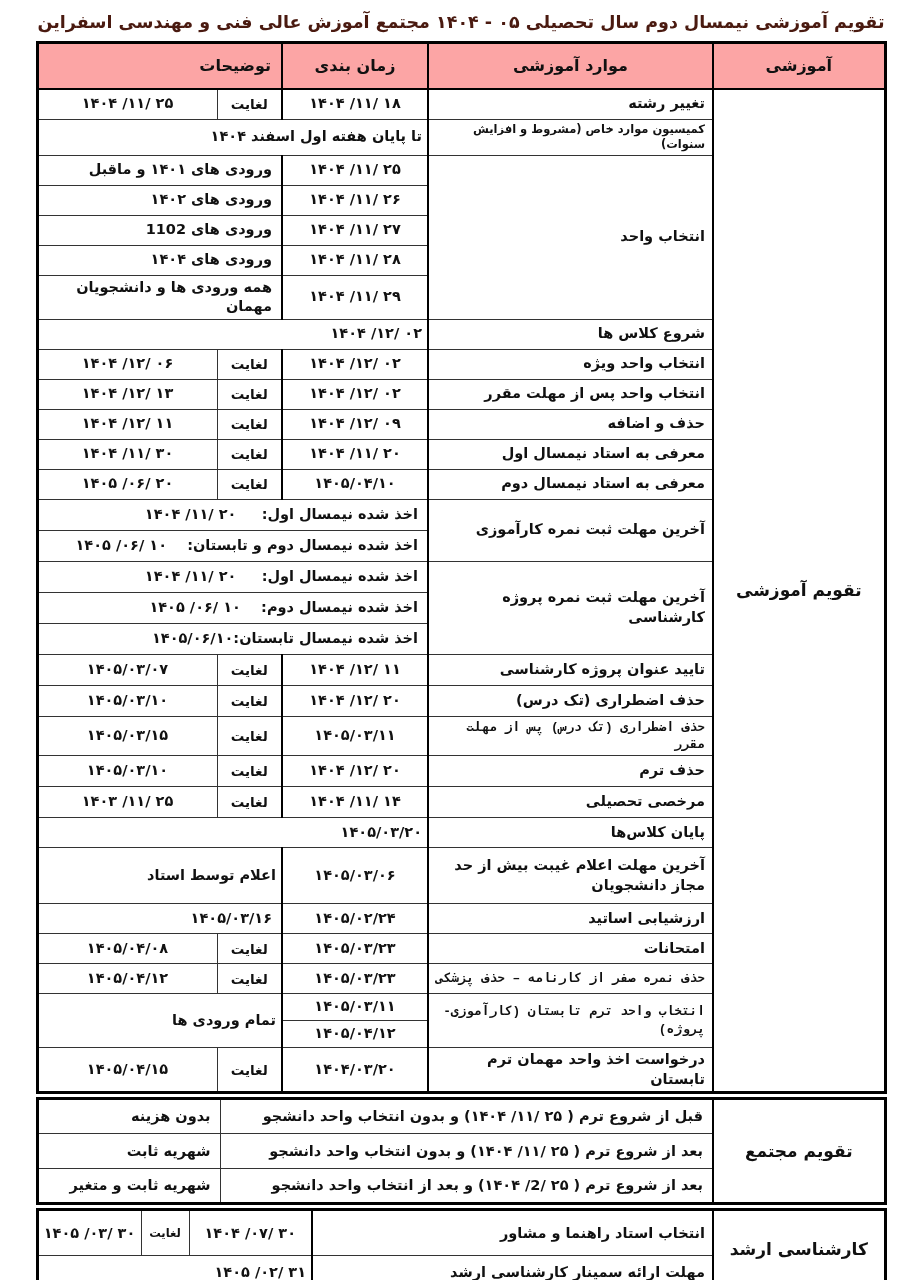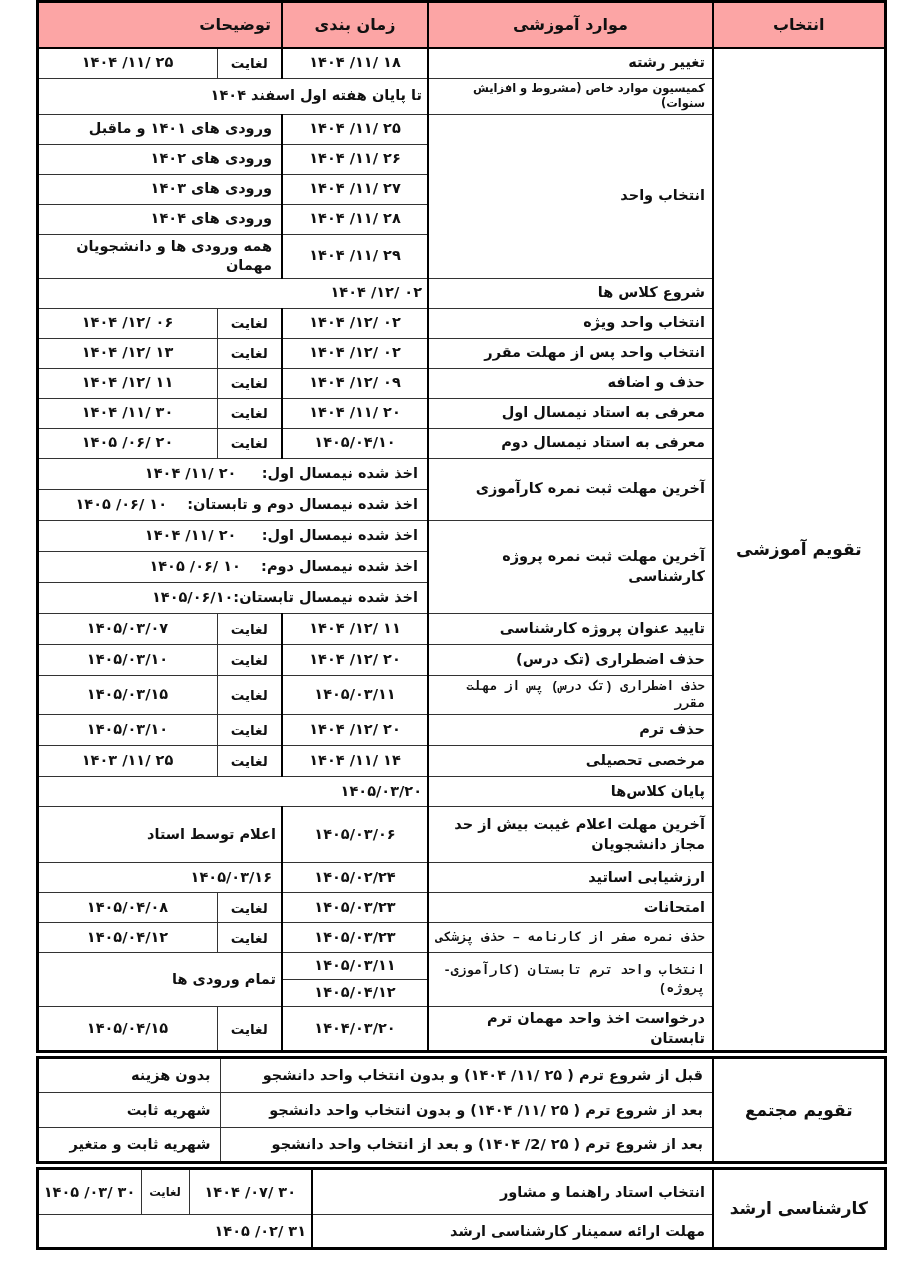--- a/index.html
+++ b/index.html
@@ -57,32 +57,33 @@
     border-right:2.5px solid #000;
   }
   td.wide{border-right:2.5px solid #000;}
   td.mod3{border-left:2.5px solid #000;border-right:2.5px solid #000;}
 </style>
 </head>
 <body>
 
 <div class="page">
 
+  <div class="doc-title">تقویم آموزشی نیمسال دوم سال تحصیلی ۰۵ - ۱۴۰۴ مجتمع آموزش عالی فنی و مهندسی اسفراین</div>
 
   <table class="sec1">
     <colgroup>
       <col style="width:172px">
         <col style="width:285px">
         <col style="width:146px">
         <col style="width:65px">
         <col style="width:180px">
     </colgroup>
     <thead>
       <tr>
-        <th>انتخاب</th>
+        <th>آموزشی</th>
         <th>موارد آموزشی</th>
         <th>زمان بندی</th>
         <th class="notes-h" colspan="2">توضیحات</th>
       </tr>
     </thead>
     <tbody>
         <tr style="height: 30px;">
           <td rowspan="31" class="span-col">تقویم آموزشی</td>
           <td class="item">تغییر رشته</td>
           <td class="time">۱۸ /۱۱/ ۱۴۰۴</td>
@@ -97,21 +98,21 @@
           <td rowspan="5" class="item">انتخاب واحد</td>
           <td class="time">۲۵ /۱۱/ ۱۴۰۴</td>
           <td colspan="2" class="rt">ورودی های ۱۴۰۱ و ماقبل</td>
         </tr>
         <tr style="height: 30px;">
           <td class="time">۲۶ /۱۱/ ۱۴۰۴</td>
           <td colspan="2" class="rt">ورودی های ۱۴۰۲</td>
         </tr>
         <tr style="height: 30px;">
           <td class="time">۲۷ /۱۱/ ۱۴۰۴</td>
-          <td colspan="2" class="rt">ورودی های ۱۴۰۳</td>
+          <td colspan="2" class="rt">ورودی های 1102</td>
         </tr>
         <tr style="height: 30px;">
           <td class="time">۲۸ /۱۱/ ۱۴۰۴</td>
           <td colspan="2" class="rt">ورودی های ۱۴۰۴</td>
         </tr>
         <tr style="height: 30px;">
           <td class="time">۲۹ /۱۱/ ۱۴۰۴</td>
           <td colspan="2" class="rt">همه ورودی ها و دانشجویان مهمان</td>
         </tr>
         <tr style="height: 30px;">

